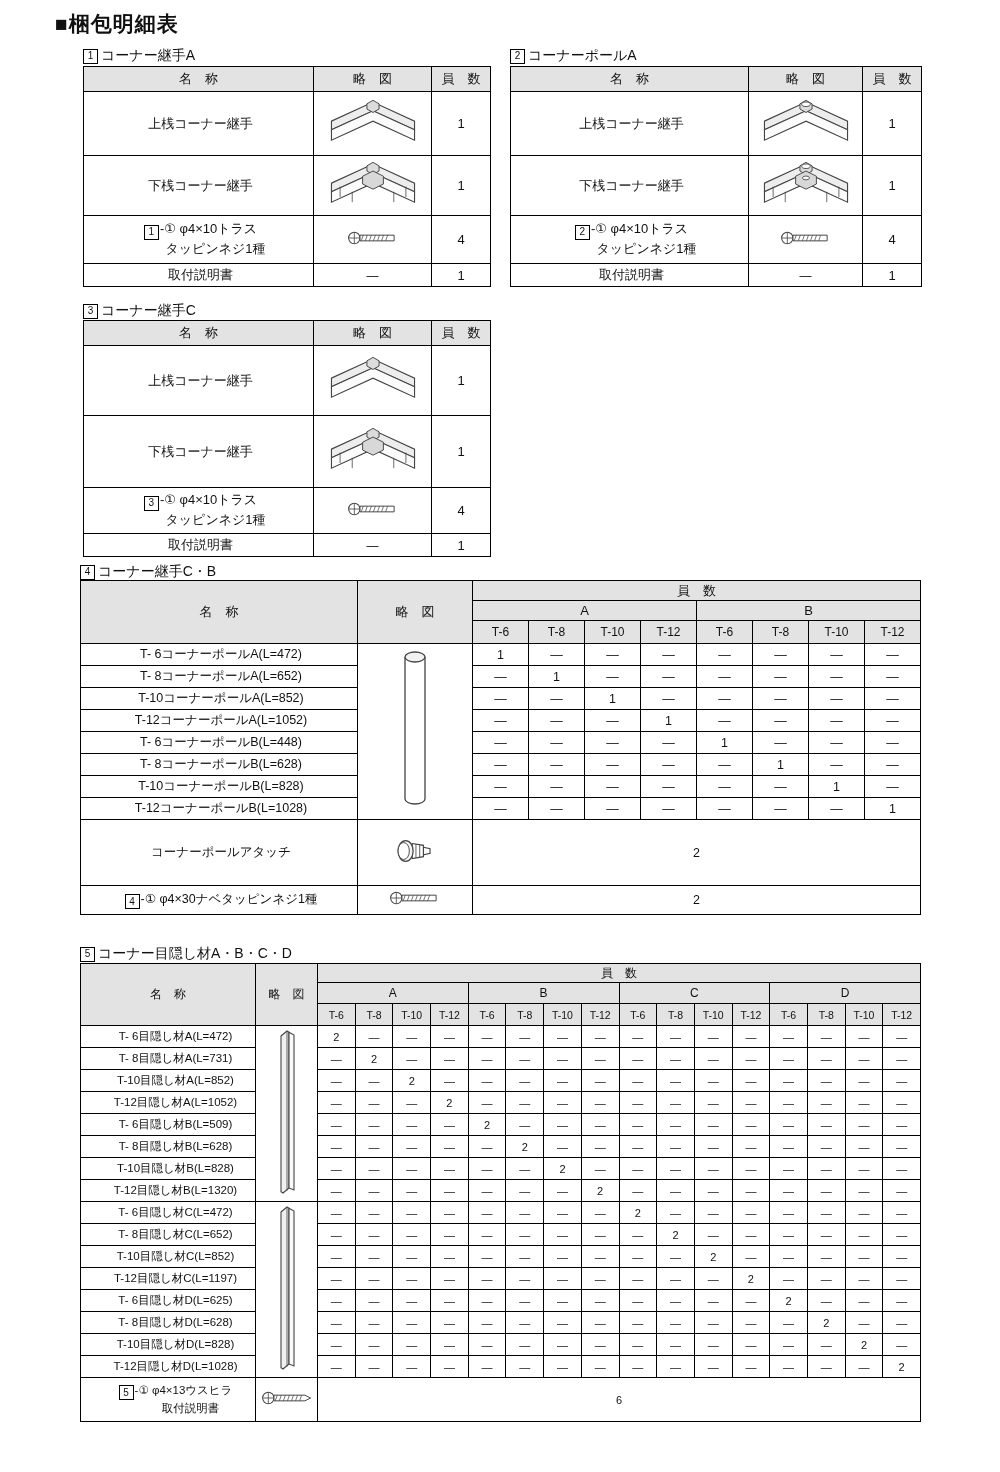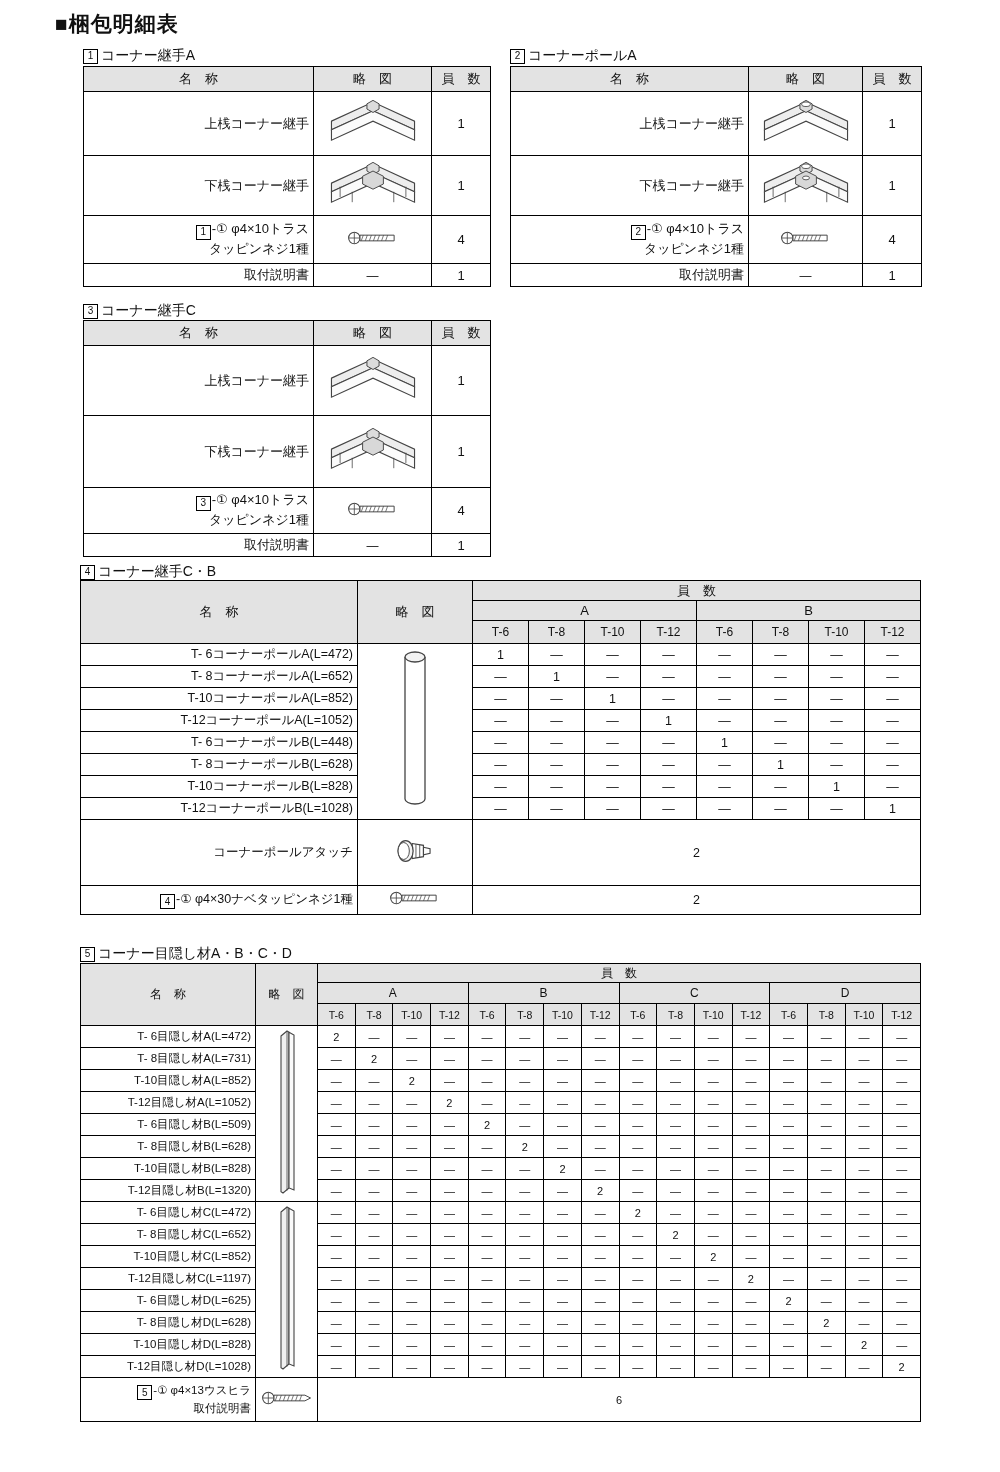--- a/index.html
+++ b/index.html
@@ -13,21 +13,21 @@
     display:inline-flex;align-items:center;justify-content:center;
     width:13px;height:13px;border:1px solid #000;font-size:10px;line-height:1;background:#fff;flex:0 0 auto;
   }
   .nb-inline{display:inline-flex;vertical-align:-2px;margin-right:1px}
   .twrap{position:absolute}
   table{border-collapse:collapse;table-layout:fixed;background:#fff;border:1.5px solid #000}
   td{border:1px solid #000;padding:0;overflow:hidden;vertical-align:middle}
   .hd{background:#e3e3e3;text-align:center;font-weight:normal}
   .jt td{font-size:13px}
   .jt .hd{font-size:13px}
-  .name-cell{text-align:right;padding:2px 4px 2px 8px}
+  .name-cell{text-align:center;padding:2px 4px 2px 8px}
   .qty-cell{text-align:center}
   .sketch-cell{text-align:center;padding:1px}
   .dash-g{font-size:12px}
   .nl{line-height:1.45;white-space:nowrap}
   .ind{padding-left:30px}
   .bt4 .hd{font-size:12px}
   .bt4 .name-cell{font-size:12.5px}
   .bt4 .qty-cell{font-size:12.5px}
   .bt4 .hd.gq{font-size:13px}
   .bt5 .hd{font-size:10.5px}

